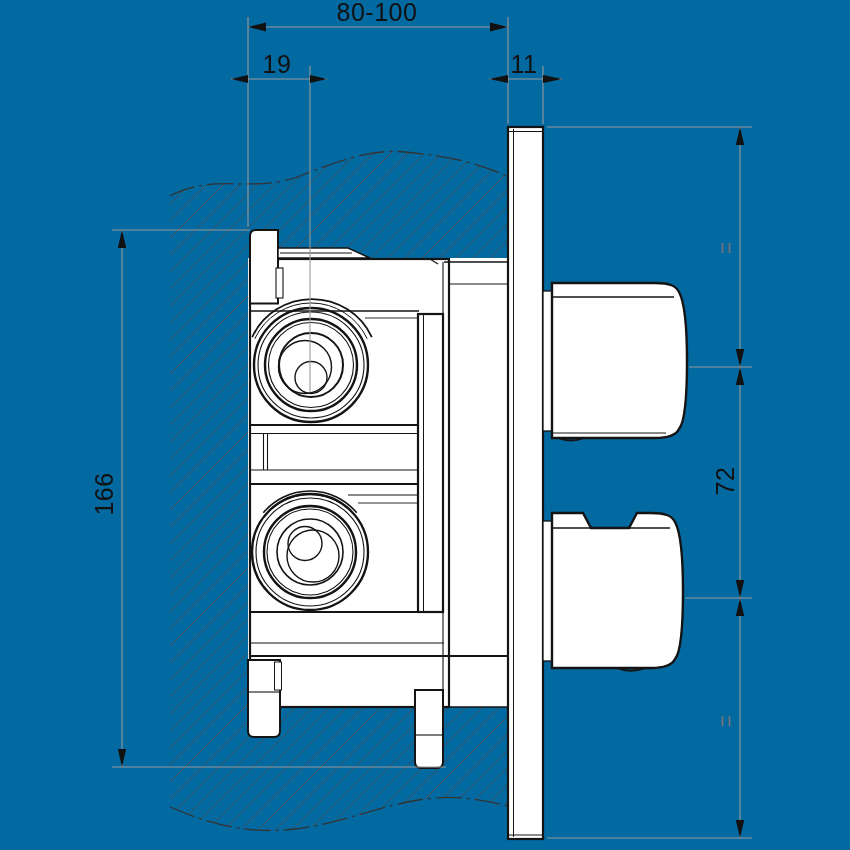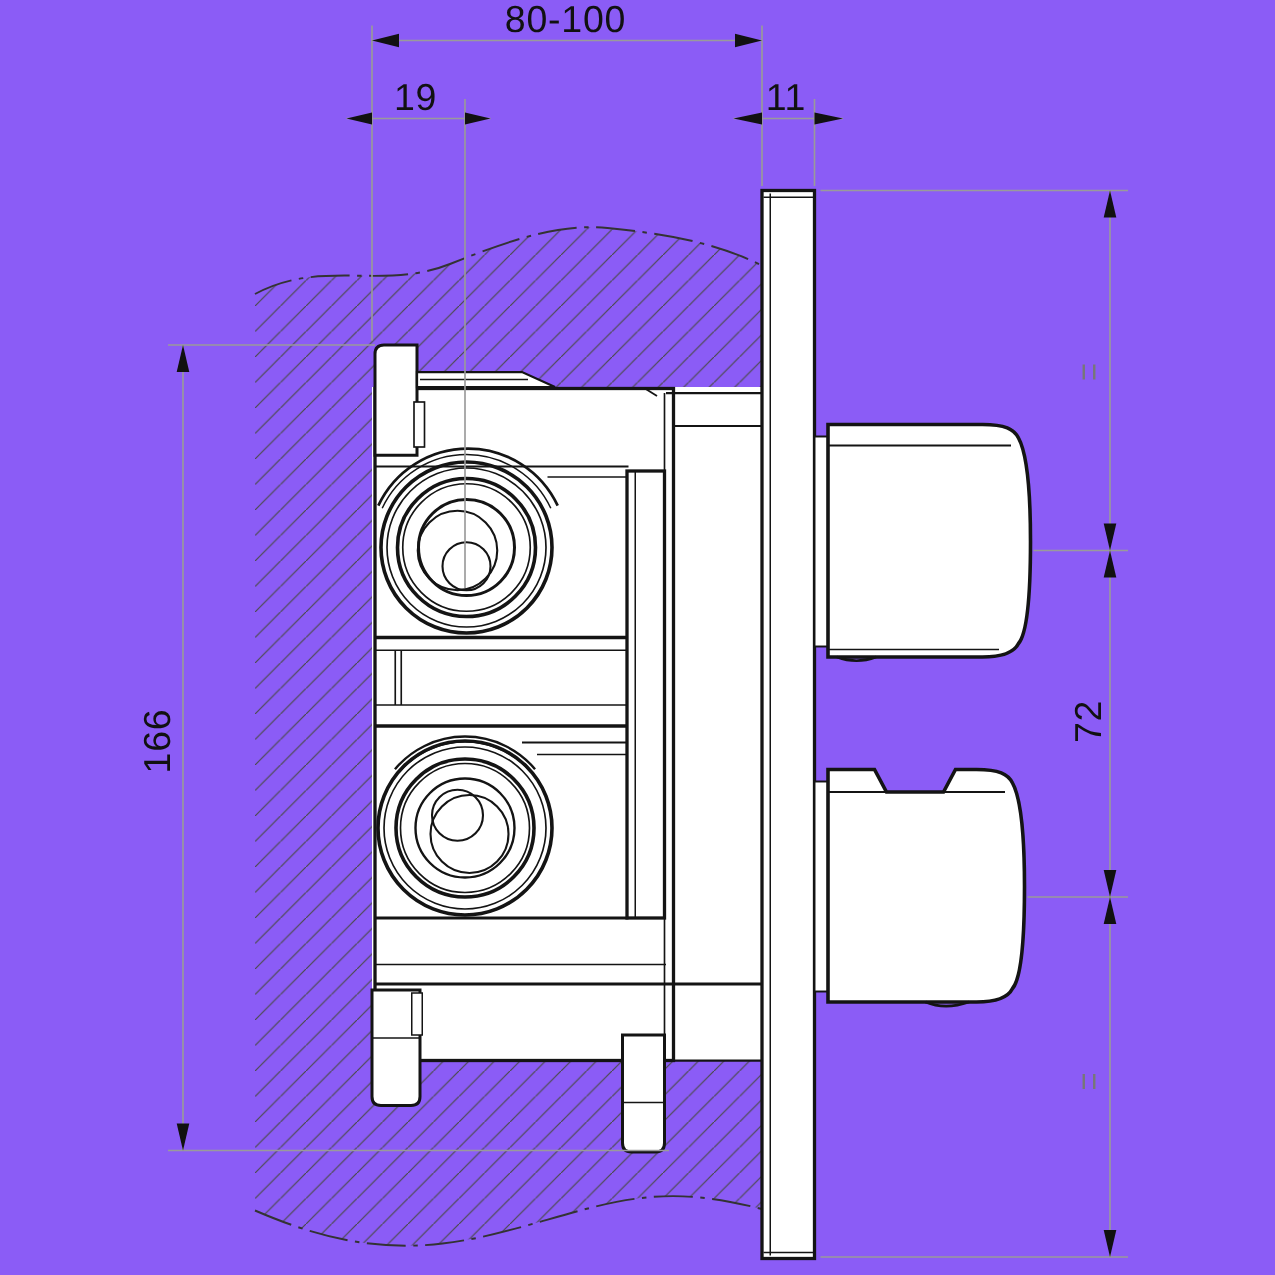--- a/index.html
+++ b/index.html
@@ -1,16 +1,16 @@
 <!DOCTYPE html>
 <html><head>
 <meta charset="utf-8">
 <style>
   html,body{margin:0;padding:0;background:#ffffff;width:850px;height:850px;overflow:hidden;}
-  .stage{width:850px;height:850px;position:relative;background:#8b5cf6;}
+  .stage{width:850px;height:850px;position:relative;background:#0369a1;}
   svg{display:block;}
   text{font-family:"Liberation Sans", sans-serif;fill:#111;}
   .dimtext{font-size:25px;letter-spacing:0.5px;}
 </style>
 </head>
 <body>
 
 <div class="stage">
 <svg width="850" height="850" viewBox="0 0 850 850">
   <defs>

